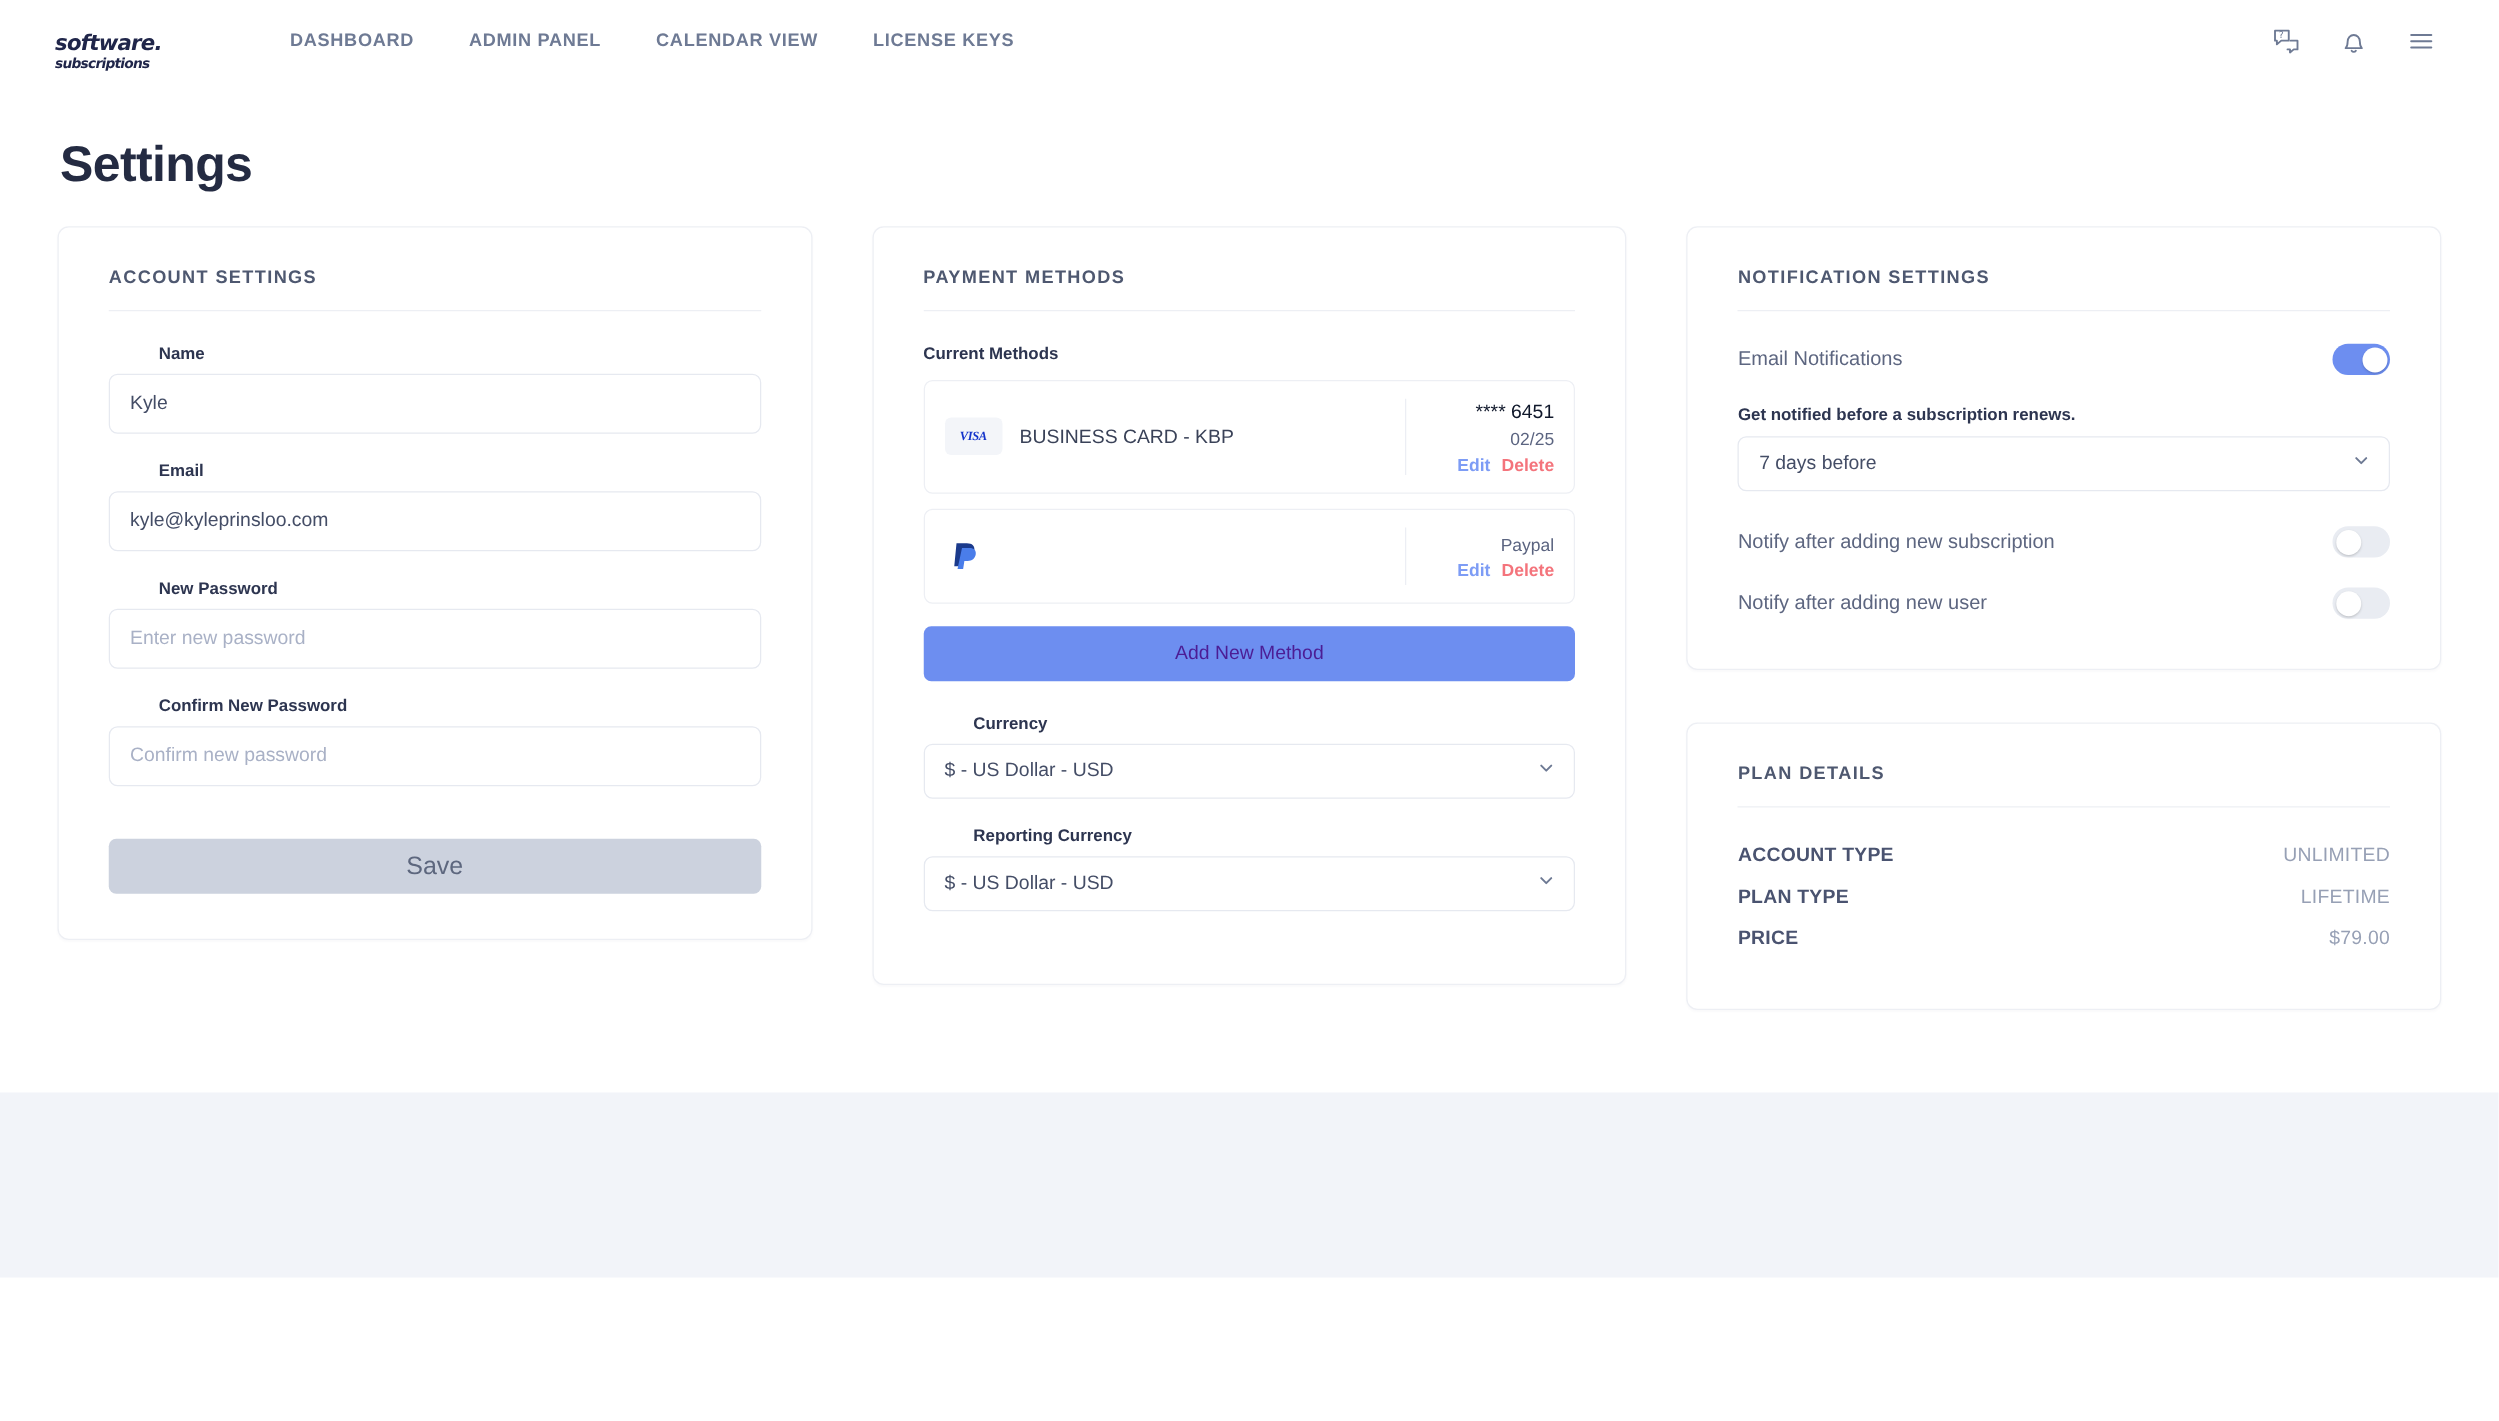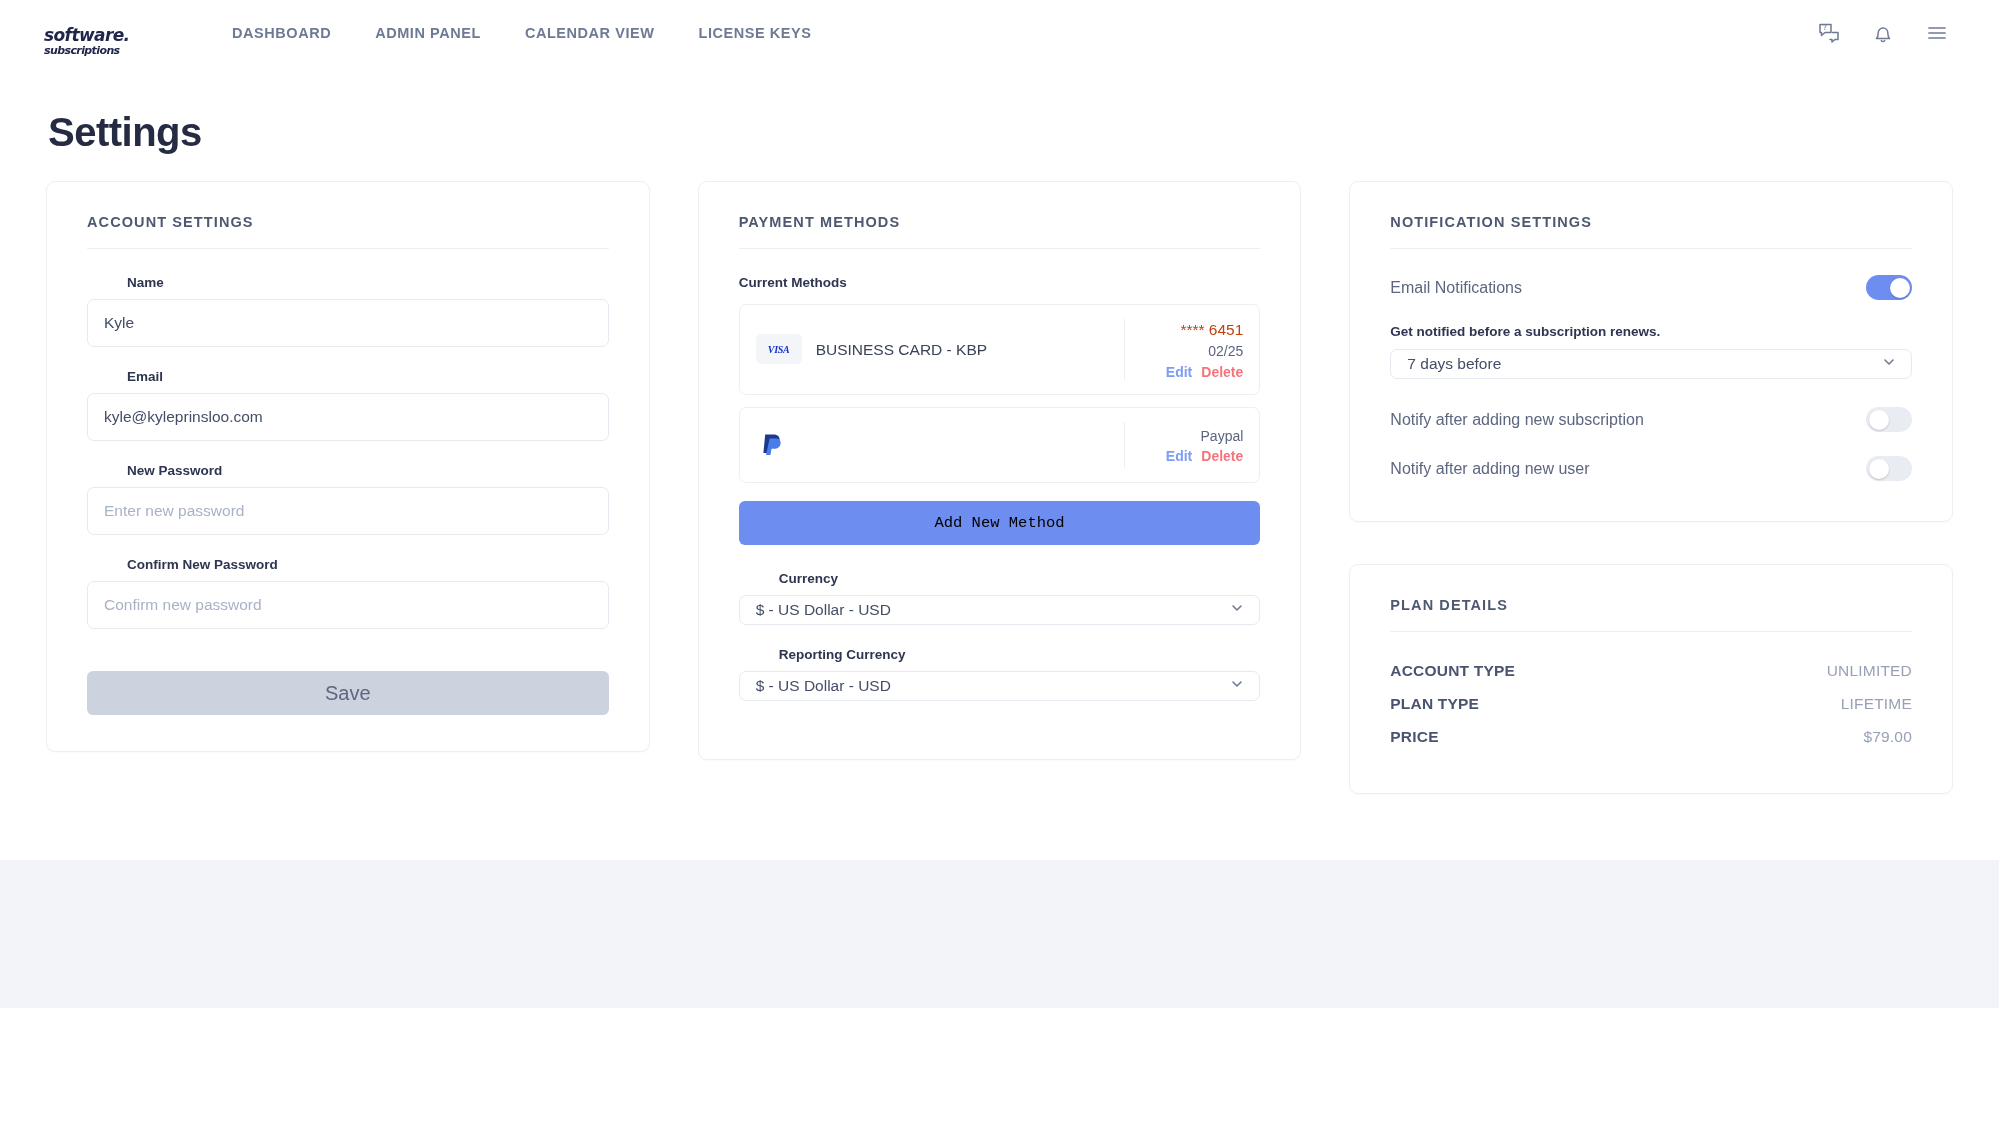--- a/index.html
+++ b/index.html
@@ -188,45 +188,45 @@
   .paypal-mark { width: 34px; height: 34px; flex: 0 0 auto; }
   .pm-right {
     flex: 0 0 auto;
     display: flex;
     flex-direction: column;
     align-items: flex-end;
     justify-content: center;
     padding-left: 18px;
     min-width: 118px;
   }
-  .pm-digits { font-size: 15.5px; color: #c2410c; line-height: 1.45; }
+  .pm-digits { font-size: 15.5px; color: #0f172a; line-height: 1.45; }
   .pm-exp    { font-size: 14px;   color: #5b6480; line-height: 1.45; }
   .pm-actions { display: flex; gap: 9px; margin-top: 2px; }
   .lnk-edit   { font-size: 14px; font-weight: 700; color: #7d9cf5; cursor: pointer; }
   .lnk-delete { font-size: 14px; font-weight: 700; color: #f4747c; cursor: pointer; }
 
   .btn-primary {
     width: 100%;
     height: 44px;
     margin-top: 6px;
     margin-bottom: 26px;
     border: none;
     border-radius: 6px;
     background: #6d8ef0;
-    color: #000000;
-    font-family: Liberation Mono, monospace;
+    color: #4c1d95;
+    font-family: Liberation Sans, sans-serif;
     font-size: 15.5px;
     cursor: pointer;
   }
 
   
   .select-wrap { position: relative; }
   .select-box {
     width: 100%;
-    height: 30px;
+    height: 44px;
     border: 1px solid #e6e9f0;
     border-radius: 7px;
     background: #fff;
     display: flex;
     align-items: center;
     padding: 0 16px;
     font-size: 15.5px;
     color: #444d66;
     cursor: pointer;
   }

